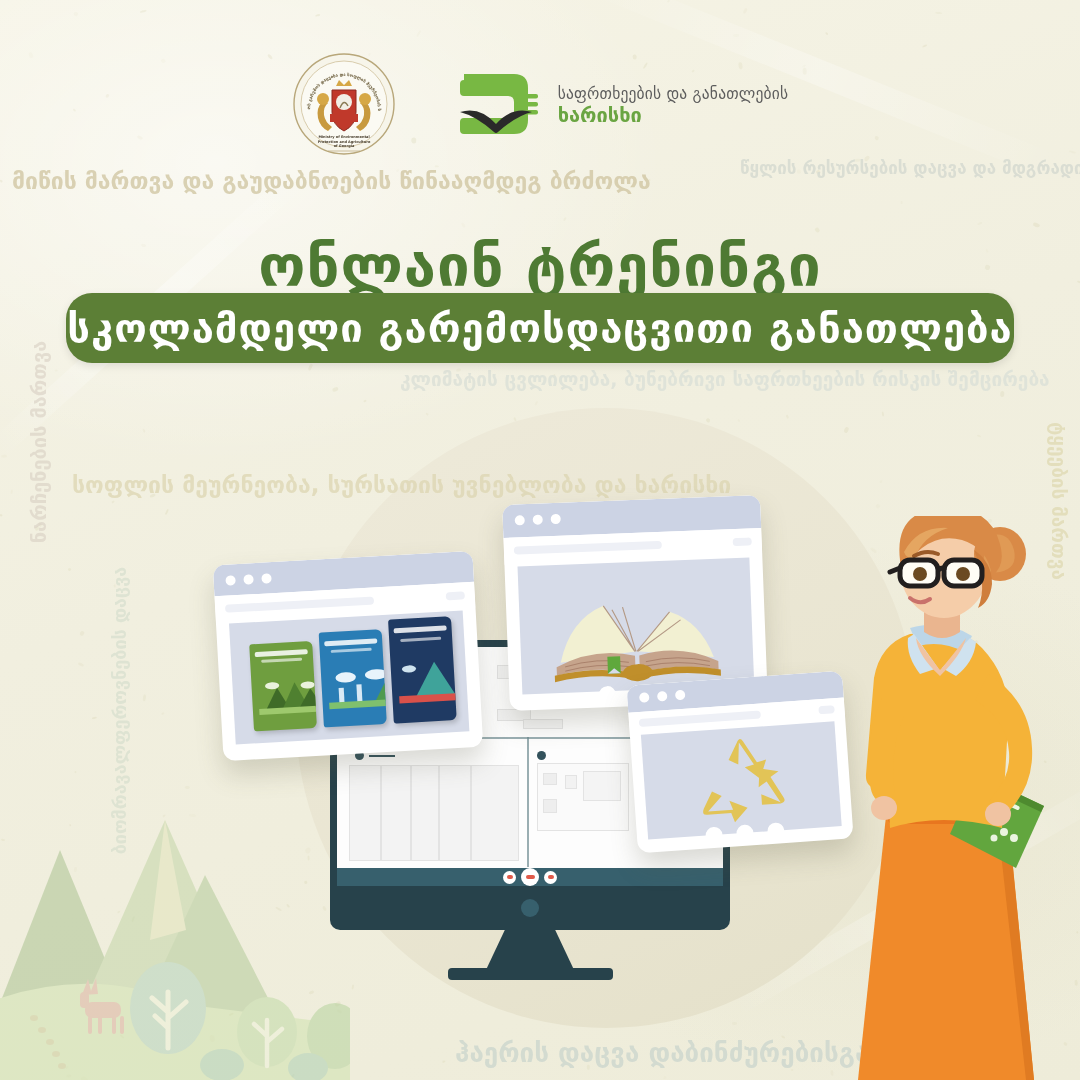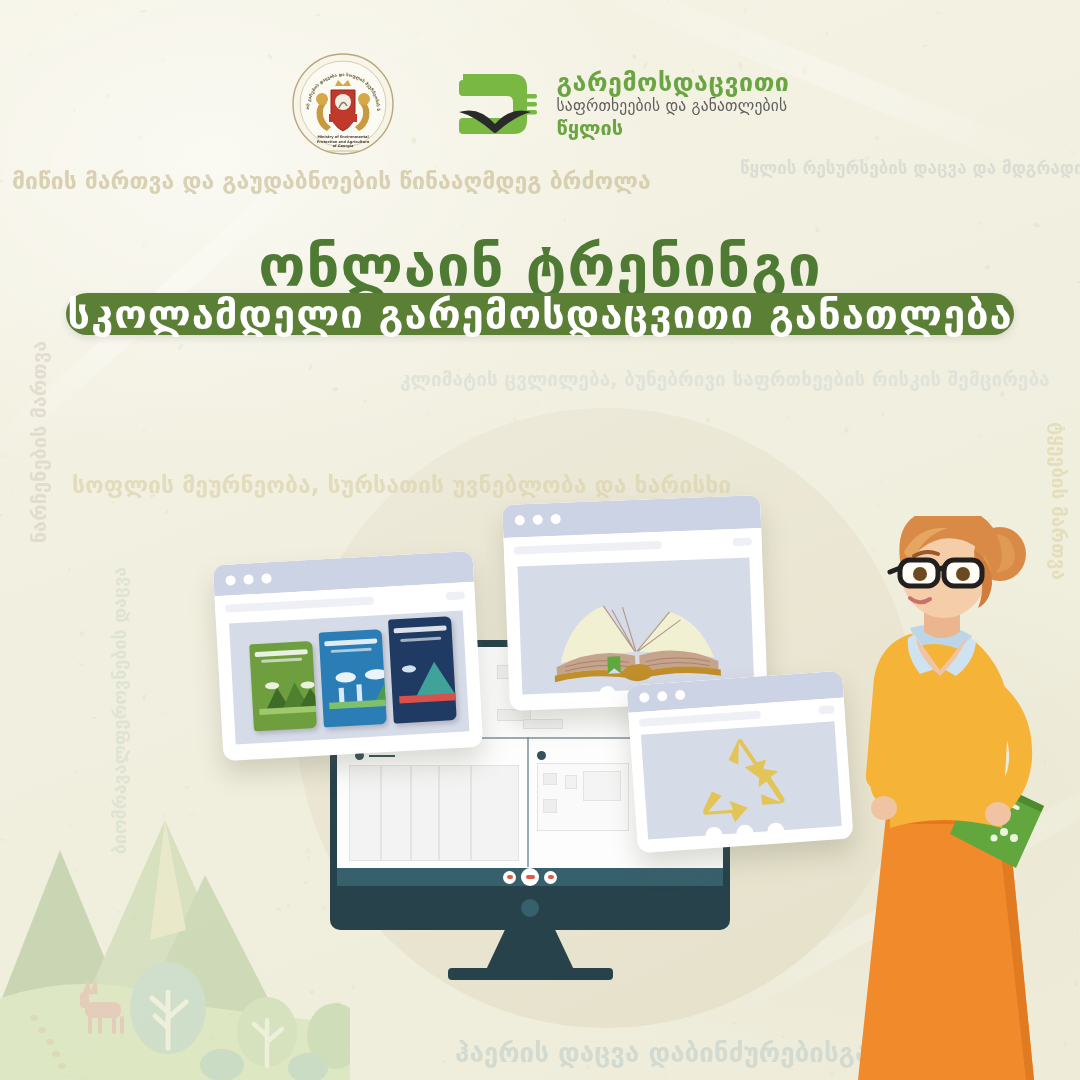--- a/index.html
+++ b/index.html
@@ -57,21 +57,21 @@
   .wm-g { color:#e2ddb9; opacity:.9; }
   .wm-h { color:#dfe3d9; opacity:.95; }
   .wm-i { color:#d8e0cf; opacity:.75;}
 
   
   .title1 {
     position:absolute; top:232px; left:0; width:1080px; text-align:center;
     font-size:58px; font-weight:700; color:#4e7a33; letter-spacing:1px;
   }
   .greenbar {
-    position:absolute; top:293px; left:66px; width:948px; height:42px;
+    position:absolute; top:293px; left:66px; width:948px; height:70px;
     background:#5c7f36; border-radius:26px;
     display:flex; align-items:center; justify-content:center;
     box-shadow:0 3px 8px rgba(0,0,0,.10);
   }
   .title2 { font-size:40px; font-weight:700; color:#ffffff; letter-spacing:1px; }
 
   
   .monitor { position:absolute; left:330px; top:640px; width:400px; height:340px; }
   .mon-screen { position:absolute; left:0; top:0; width:400px; height:246px; background:#ffffff; border-radius:6px 6px 0 0; border:7px solid #27424b; border-bottom:none; overflow:hidden;}
   .mon-inner { position:absolute; inset:0; background:#fdfdfd; }
@@ -380,23 +380,22 @@
       <div class="center-mark">
         <svg viewBox="0 0 96 96" width="96" height="96">
           <path d="M14 18 h50 q14 0 14 14 v32 q0 14 -14 14 h-50 q-4 0 -4 -4 v-8 q0 -4 4 -4 h44 q6 0 6 -6 v-10 q0 -6 -6 -6 h-44 q-4 0 -4 -4 v-8 q0 -4 4 -4 z" fill="#78b843"></path>
           <rect x="66" y="38" width="22" height="4.5" rx="2" fill="#78b843"></rect>
           <rect x="66" y="46" width="22" height="4.5" rx="2" fill="#78b843"></rect>
           <rect x="66" y="54" width="22" height="4.5" rx="2" fill="#78b843"></rect>
           <path d="M10 56 q20 -6 36 12 q16 -18 36 -12 q-16 4 -34 20 q-2 2 -4 0 q-18 -16 -34 -20 z" fill="#2a2a2a"></path>
         </svg>
       </div>
       <div class="center-text">
-        <div class="ct1">გარემოსდაცვითი</div>
         <div class="ct2">საფრთხეების და განათლების</div>
-        <div class="ct3">წყლის</div>
+        <div class="ct3">ხარისხი</div>
       </div>
     </div>
   </div>
 
   <div class="wm wm-a" style="left:12px; top:168px; font-size:23px;">მიწის მართვა და გაუდაბნოების წინააღმდეგ ბრძოლა</div>
   <div class="wm wm-c" style="left:740px; top:158px; font-size:17px;">წყლის რესურსების დაცვა და მდგრადი მართვა</div>
   <div class="wm wm-h" style="left:400px; top:368px; font-size:19px;">კლიმატის ცვლილება, ბუნებრივი საფრთხეების რისკის შემცირება</div>
   <div class="wm wm-d" style="left:72px; top:472px; font-size:23px;">სოფლის მეურნეობა, სურსათის უვნებლობა და ხარისხი</div>
   <div class="wm wm-f" style="left:455px; top:1038px; font-size:26px;">ჰაერის დაცვა დაბინძურებისგან</div>
   <div class="wm wm-e" style="left:-62px; top:430px; font-size:20px; transform:rotate(-90deg); transform-origin:center;">ნარჩენების მართვა</div>

